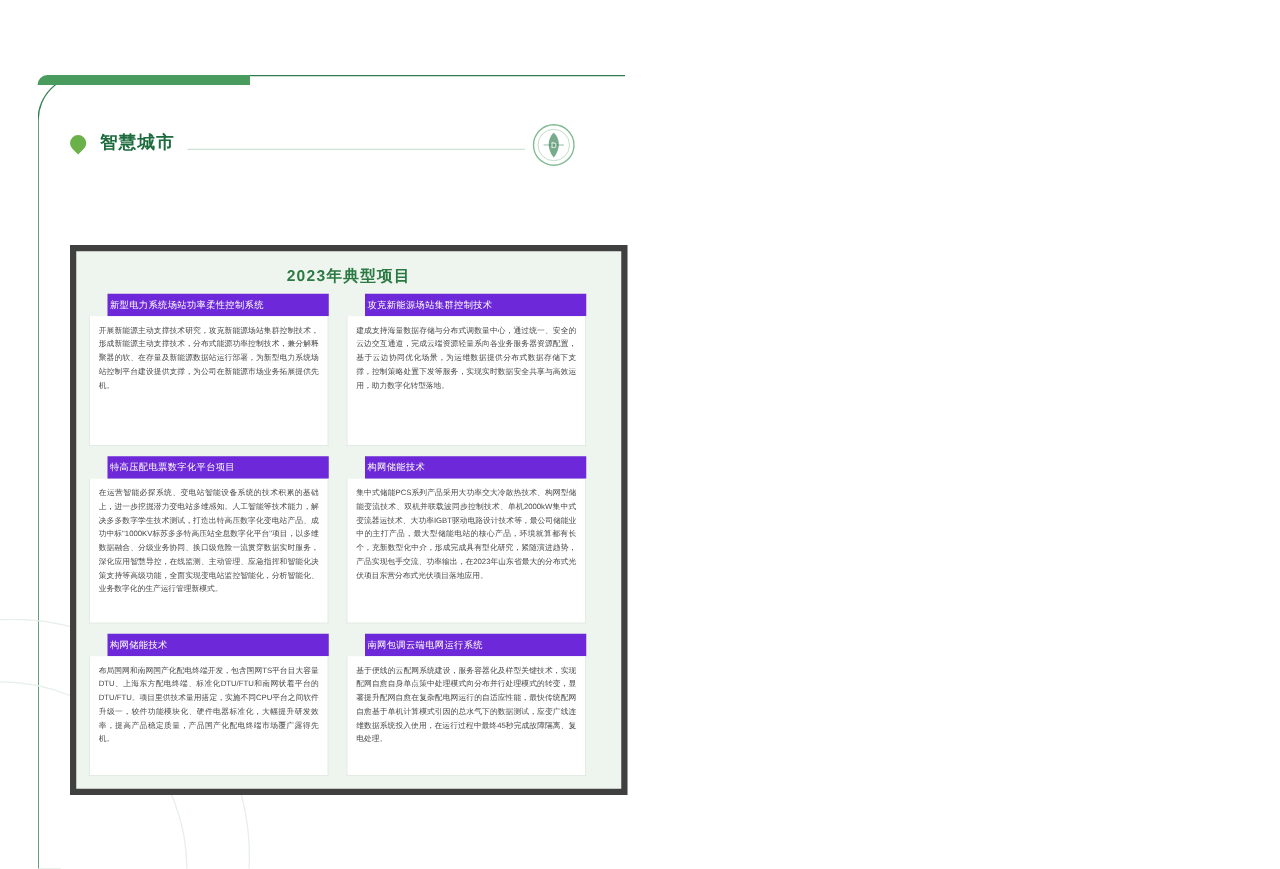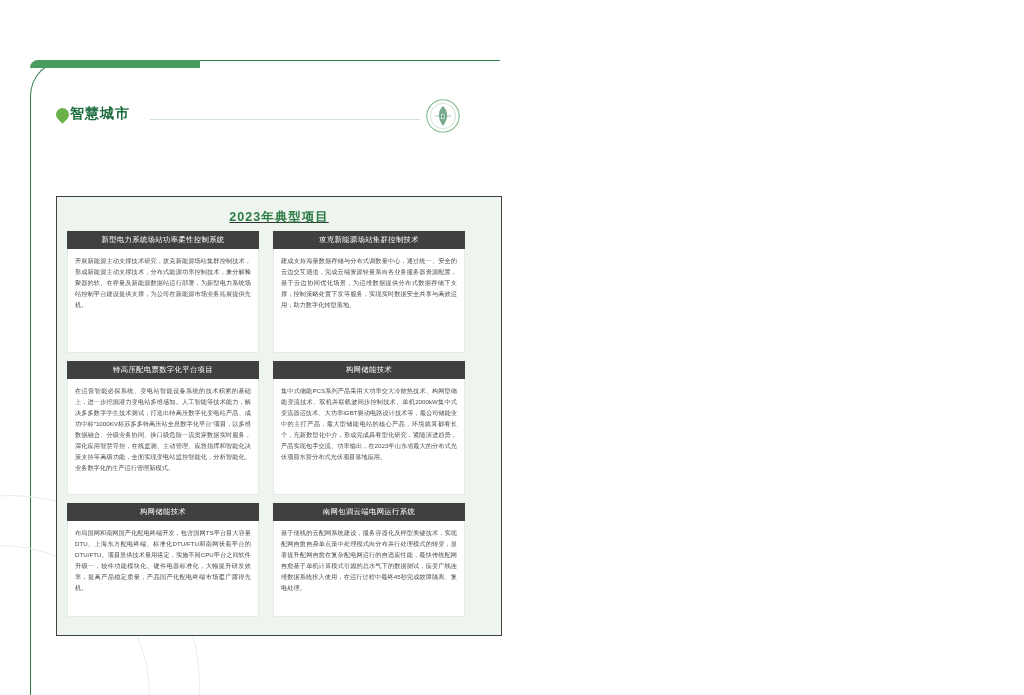--- a/index.html
+++ b/index.html
@@ -52,21 +52,21 @@
     border-bottom:none; border-right:none;
     background:#fff;
   }
   .leftframe-green {
     position:absolute; left:30px; top:60px; width:170px; height:8px;
     background:#4a9b5e; border-top-left-radius:8px;
   }
 
   
   .sec-title {
-    position:absolute; left:56px; top:105px; display:flex; align-items:center; gap:1px;
+    position:absolute; left:56px; top:105px; display:flex; align-items:center; gap:11px;
   }
   .sec-title .dot {
     width:13px; height:13px; border-radius:50% 50% 50% 0;
     background:#6bb14a; transform:rotate(-45deg);
   }
   .sec-title .txt { font-size:14px; font-weight:bold; color:#1d6b3d; letter-spacing:1px; }
   .sec-rule {
     position:absolute; left:150px; top:119px; width:270px; height:1px; background:#cfe0d4;
   }
   .sec-seal {
@@ -76,35 +76,34 @@
   
   .intro {
     position:absolute; left:56px; top:140px; width:420px;
     font-size:7.6px; line-height:1.85; color:#3a3a3a; text-align:justify;
   }
 
   
   .proj-card {
     position:absolute; left:56px; top:196px; width:446px; height:440px;
     background:#eef4ee;
-    border:1px solid #404040;
-    text-decoration:underline;
+    border:5px solid #404040;
   }
   .proj-card h3 {
     margin:0; padding:12px 0 4px 0; text-align:center;
     font-size:12.5px; color:#2c7a43; letter-spacing:1px; font-weight:bold;
   }
   .proj-grid {
     position:absolute; left:10px; top:34px; width:400px;
     display:grid; grid-template-columns:192px 192px; gap:8px 14px;
   }
   .proj-item { }
   .proj-head {
-    background:#404040; color:#fff; font-size:7.4px; text-align:center;
-    padding:4px 2px; letter-spacing:0.3px;
+    background:#6d28d9; color:#fff; font-size:7.4px; 
+    padding:4px 2px; letter-spacing:0.3px;margin-left:15px;
   }
   .proj-body {
     background:#ffffff; border:1px solid #e2ece3; border-top:none;
     padding:6px 7px; font-size:6.2px; line-height:1.78; color:#4a4a4a;
     text-align:justify;
   }
   .proj-body.h1 { height:104px; }
   .proj-body.h2 { height:116px; }
   .proj-body.h3 { height:96px; }
 

